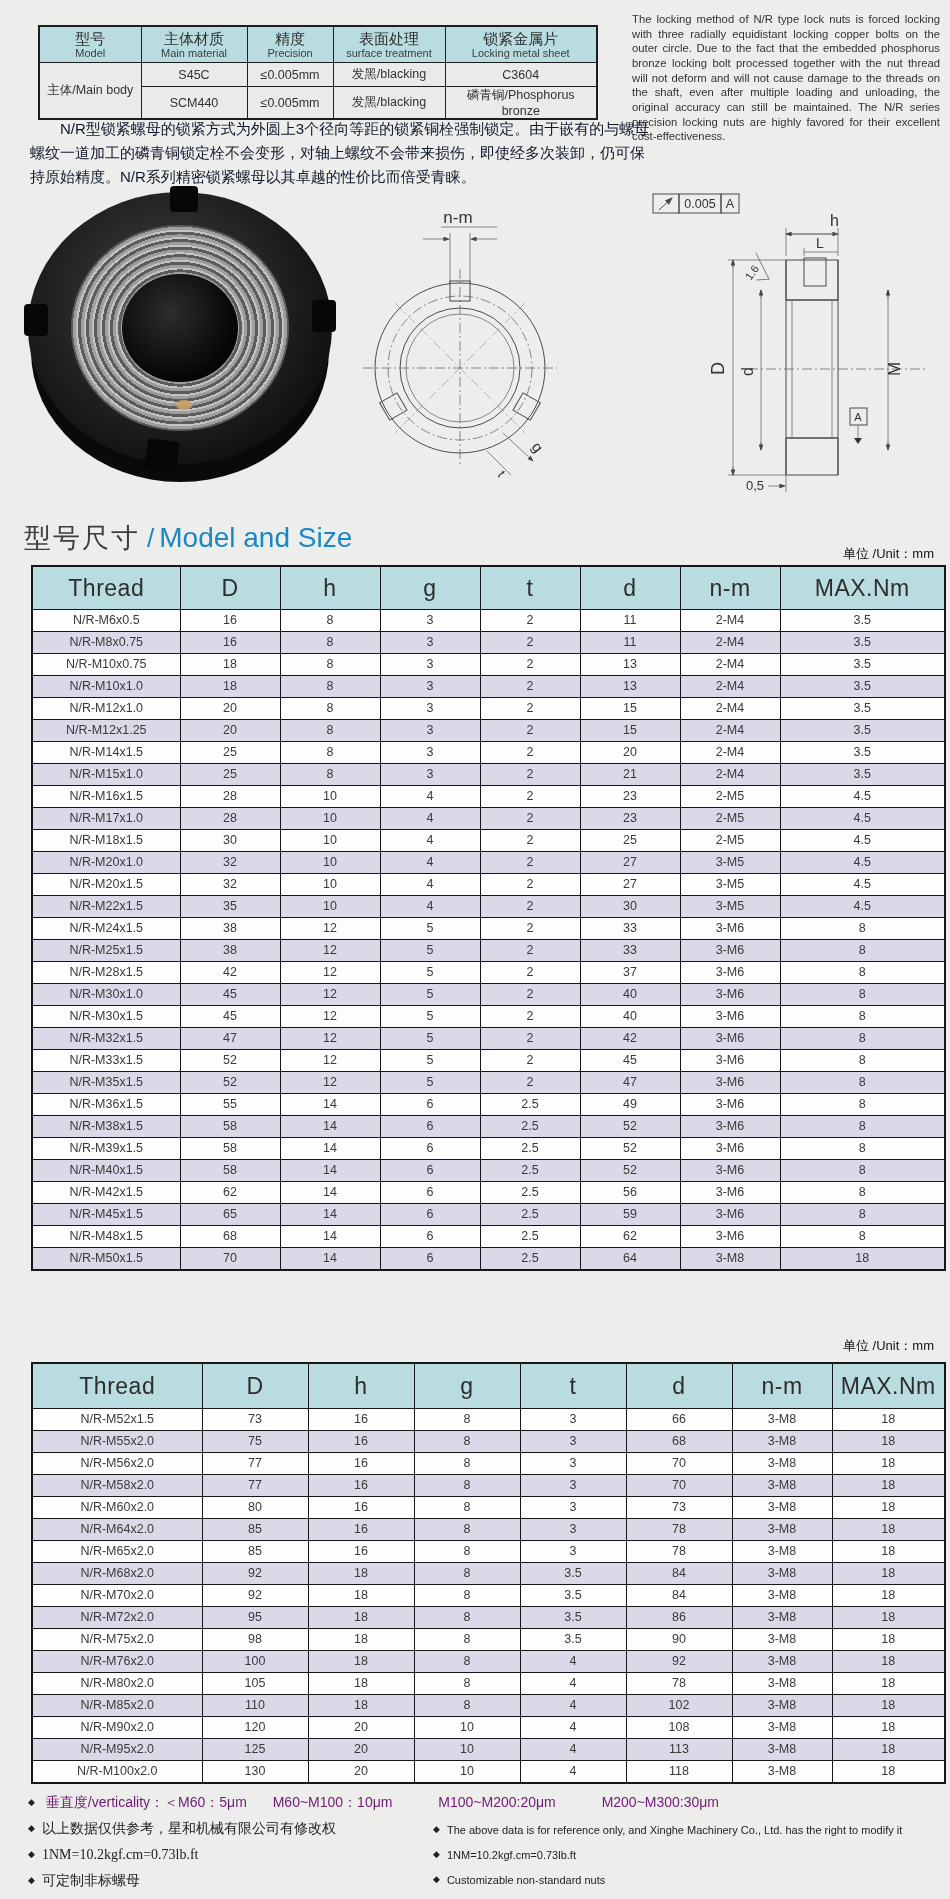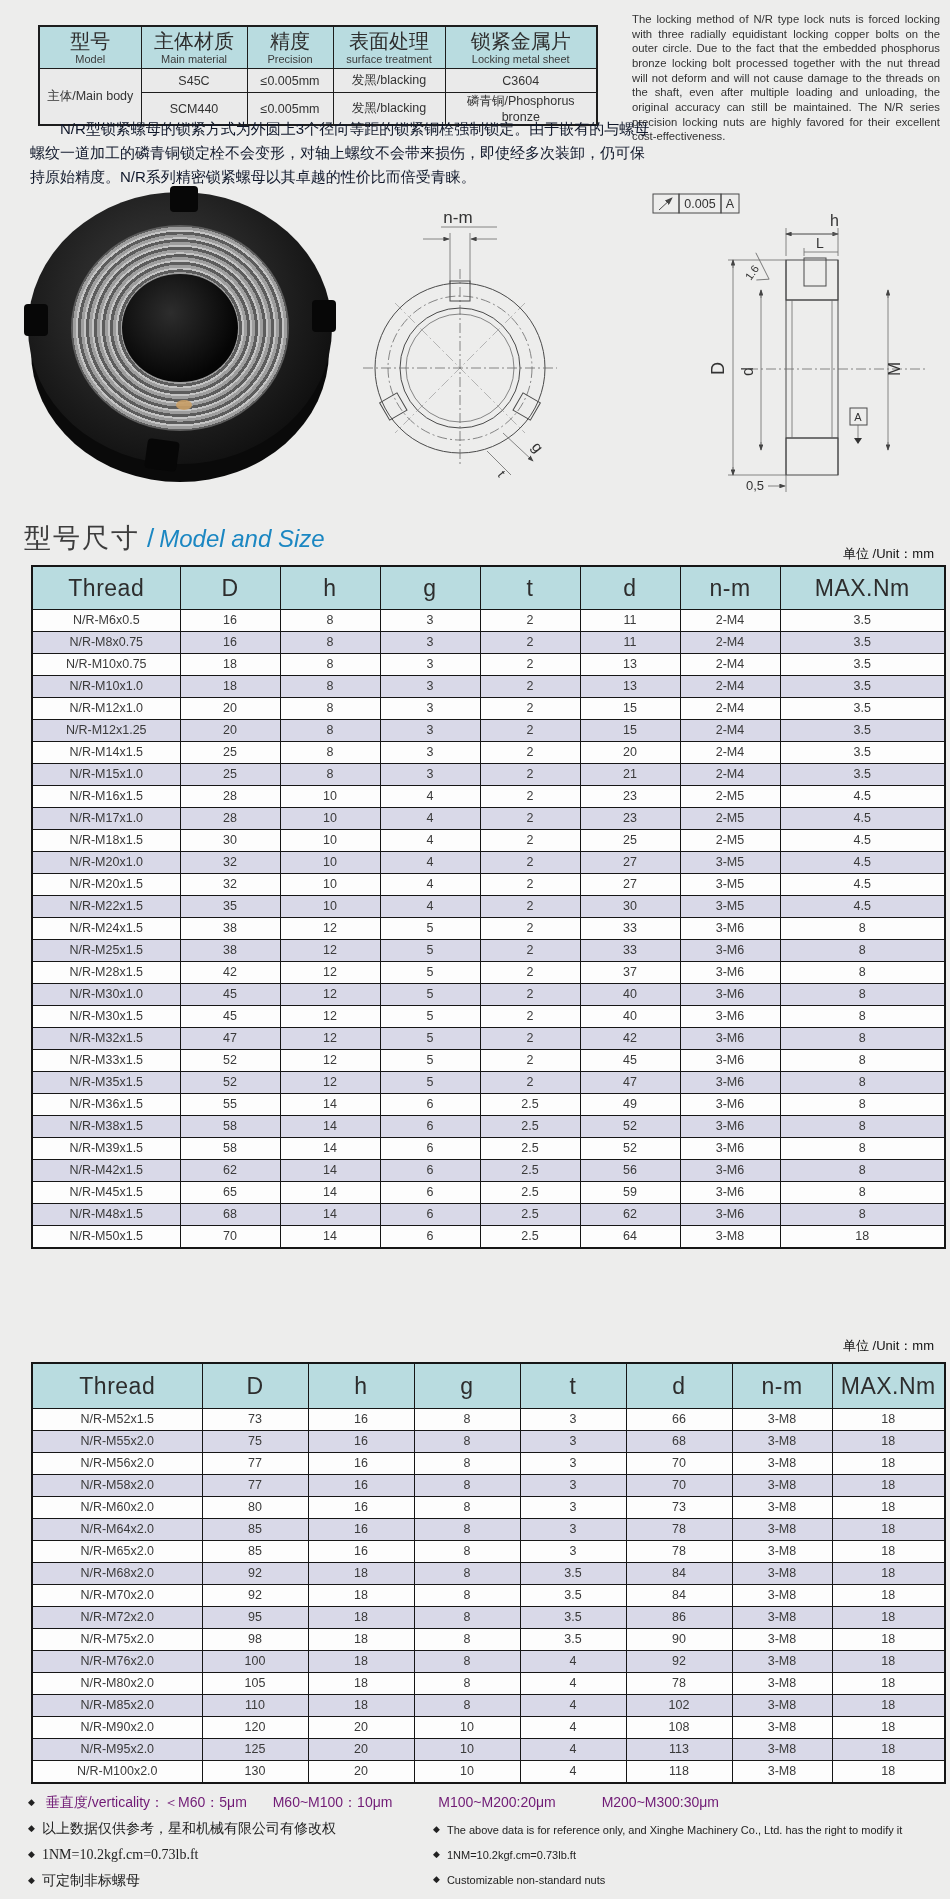--- a/index.html
+++ b/index.html
@@ -4,21 +4,21 @@
 <style>
   html,body{margin:0;padding:0;background:#cfcfcf;}
   .page{position:relative;width:950px;height:1899px;margin:0 auto;background:#ededec;
         font-family:"Liberation Sans",sans-serif;overflow:hidden;}
 
   
   .materials-table{position:absolute;left:38px;top:25px;border-collapse:collapse;table-layout:fixed;
                    border:2px solid #1d1d1d;}
   .materials-table th,.materials-table td{border:1px solid #1d1d1d;text-align:center;}
   .materials-table th{background:#b9dce0;font-weight:normal;padding:3px 1px;}
-  .materials-table th .zh{font-size:20px;color:#2e2e2e;line-height:1.15;}
+  .materials-table th .zh{font-size:15px;color:#2e2e2e;line-height:1.15;}
   .materials-table th .en{font-size:11px;color:#3c3c3c;line-height:1.1;}
   .materials-table td{background:#eaeaea;font-size:12.5px;color:#333;height:23px;padding:0 2px;}
 
   
   .intro-en{position:absolute;left:632px;top:12px;width:308px;font-size:11.3px;line-height:1.3;
             color:#333;text-align:justify;}
   .intro-zh{position:absolute;left:30px;top:117px;width:620px;font-size:15px;line-height:1.6;
             color:#0f172a;text-indent:2em;}
 
   
@@ -43,21 +43,21 @@
   .side-view{position:absolute;left:598px;top:160px;}
   svg text{font-family:"Liberation Sans",sans-serif;fill:#333;}
   .dwg-line{stroke:#4a4a4a;stroke-width:1;fill:none;}
   .dwg-thin{stroke:#6a6a6a;stroke-width:.8;fill:none;}
   .dwg-dash{stroke:#6a6a6a;stroke-width:.8;fill:none;stroke-dasharray:10 3 2 3;}
 
   
   .section-heading{position:absolute;left:24px;top:520px;}
   .heading-zh{font-size:27px;color:#3d3d3d;letter-spacing:2px;}
   .heading-slash{font-size:26px;color:#1b87c2;margin:0 5px 0 7px;}
-  .heading-en{font-size:24px;color:#1b87c2;font-style:italic;}
+  .heading-en{font-size:28px;color:#1b87c2;}
   .unit{position:absolute;right:16px;font-size:13px;color:#111;}
   .unit1{top:545px;} .unit2{top:1337px;}
 
   
   .size-table{position:absolute;left:31px;border-collapse:collapse;table-layout:fixed;
               border:2px solid #161616;}
   .size-table th{background:#b9dce0;font-size:23px;font-weight:normal;color:#2d2d2d;height:40px;
                  border:1px solid #161616;letter-spacing:.5px;}
   .size-table td{font-size:12.5px;color:#3a3a3a;text-align:center;height:21px;line-height:21px;
                  border:1px solid #161616;padding:0;}
@@ -539,20 +539,30 @@
           <td>N/R-M39x1.5</td>
           <td>58</td>
           <td>14</td>
           <td>6</td>
           <td>2.5</td>
           <td>52</td>
           <td>3-M6</td>
           <td>8</td>
         </tr>
         <tr>
+          <td>N/R-M40x1.5</td>
+          <td>58</td>
+          <td>14</td>
+          <td>6</td>
+          <td>2.5</td>
+          <td>52</td>
+          <td>3-M6</td>
+          <td>8</td>
+        </tr>
+        <tr>
           <td>N/R-M42x1.5</td>
           <td>62</td>
           <td>14</td>
           <td>6</td>
           <td>2.5</td>
           <td>56</td>
           <td>3-M6</td>
           <td>8</td>
         </tr>
         <tr>

